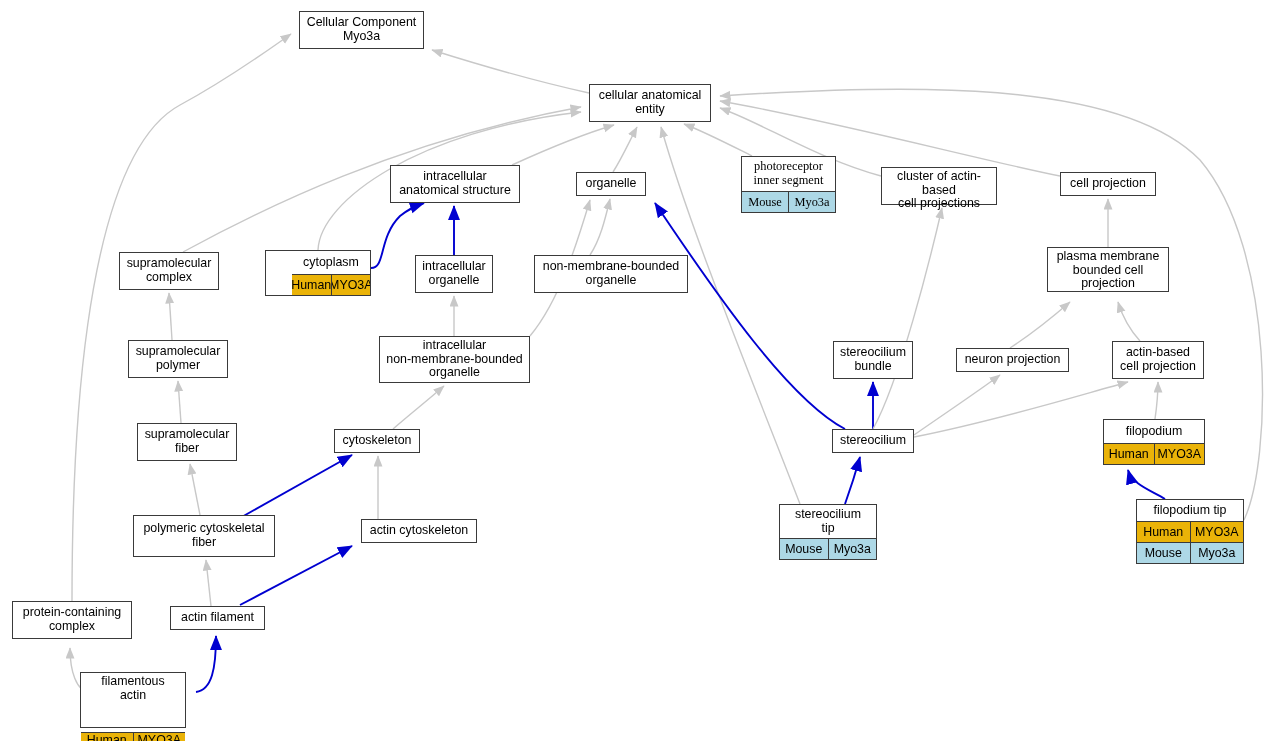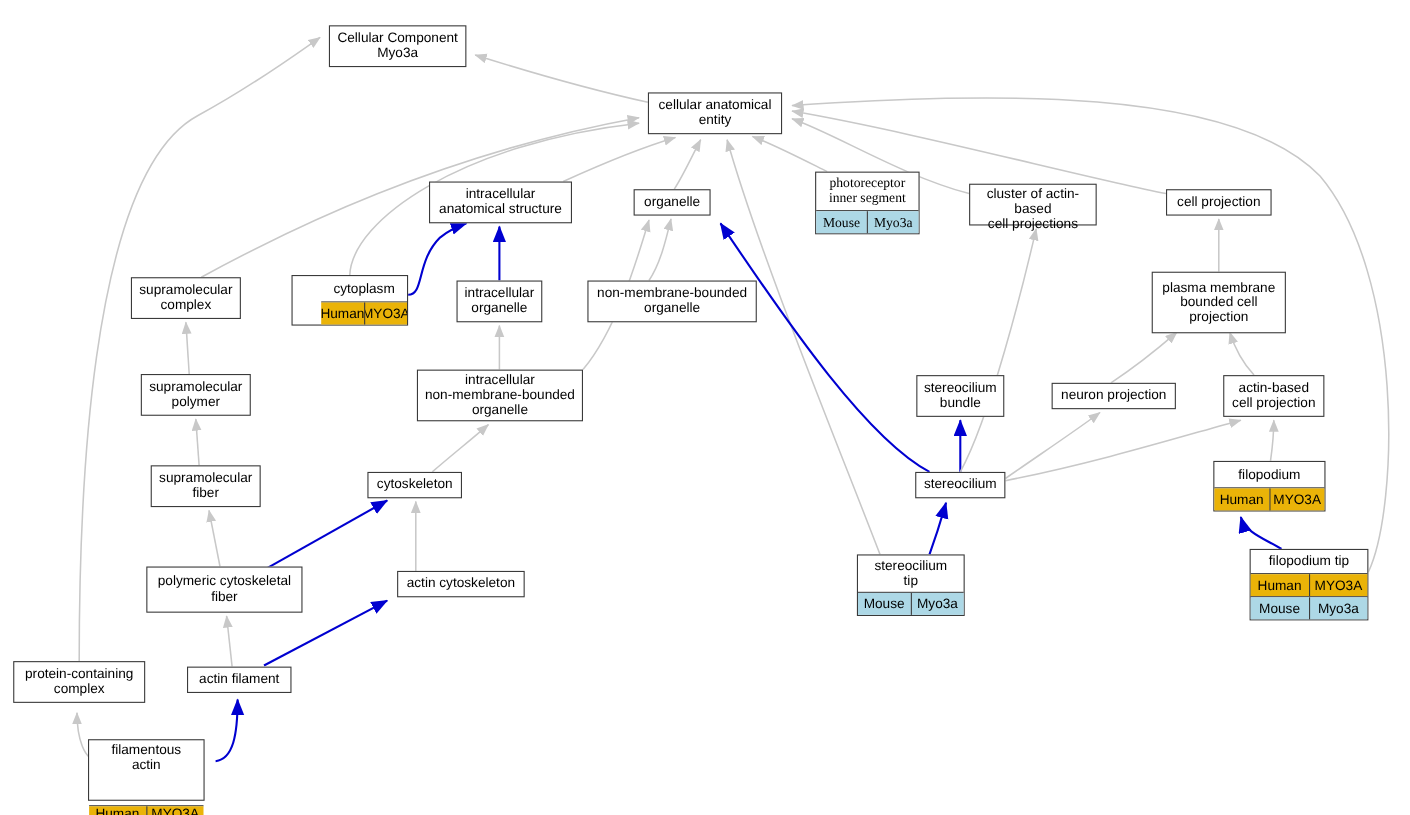--- a/index.html
+++ b/index.html
@@ -102,21 +102,21 @@
         <path d="M 845,504 C 850,490 855,475 860,457" stroke="#0000d0" stroke-width="1.9" fill="none" marker-end="url(#arrow-ann)"></path>
         <path d="M 1108,247 L 1108,199" stroke="#c8c8c8" stroke-width="1.4" fill="none" marker-end="url(#arrow-isa)"></path>
         <path d="M 1140,341 C 1130,330 1122,315 1118,302" stroke="#c8c8c8" stroke-width="1.4" fill="none" marker-end="url(#arrow-isa)"></path>
         <path d="M 1010,348 C 1030,335 1055,315 1070,302" stroke="#c8c8c8" stroke-width="1.4" fill="none" marker-end="url(#arrow-isa)"></path>
         <path d="M 1155,419 C 1157,405 1158,395 1158,382" stroke="#c8c8c8" stroke-width="1.4" fill="none" marker-end="url(#arrow-isa)"></path>
         <path d="M 1165,499 C 1150,490 1132,484 1128,470" stroke="#0000d0" stroke-width="1.9" fill="none" marker-end="url(#arrow-ann)"></path>
         <path d="M 873,429 C 900,380 930,260 942,208" stroke="#c8c8c8" stroke-width="1.4" fill="none" marker-end="url(#arrow-isa)"></path>
       </g>
   </svg>
   <div id="node-layer">
-      <div class="node" style="left: 299px; top: 11px; width: 125px; height: 38px; margin-top: 12px;">
+      <div class="node" style="left: 299px; top: 11px; width: 125px; height: 38px;">
         <div class="title">Cellular Component
 Myo3a</div>
       </div>
       <div class="node" style="left: 589px; top: 84px; width: 122px; height: 38px;">
         <div class="title">cellular anatomical
 entity</div>
       </div>
       <div class="node" style="left: 390px; top: 165px; width: 130px; height: 38px;">
         <div class="title">intracellular
 anatomical structure</div>
@@ -151,21 +151,21 @@
         </div>
       </div>
       <div class="node" style="left: 415px; top: 255px; width: 78px; height: 38px;">
         <div class="title">intracellular
 organelle</div>
       </div>
       <div class="node" style="left: 534px; top: 255px; width: 154px; height: 38px;">
         <div class="title">non-membrane-bounded
 organelle</div>
       </div>
-      <div class="node" style="left: 1047px; top: 247px; width: 122px; height: 56px; align-items: center;">
+      <div class="node" style="left: 1047px; top: 247px; width: 122px; height: 45px; align-items: center;">
         <div class="title">plasma membrane
 bounded cell
 projection</div>
       </div>
       <div class="node" style="left: 128px; top: 340px; width: 100px; height: 38px;">
         <div class="title">supramolecular
 polymer</div>
       </div>
       <div class="node" style="left: 379px; top: 336px; width: 151px; height: 47px;">
         <div class="title">intracellular

